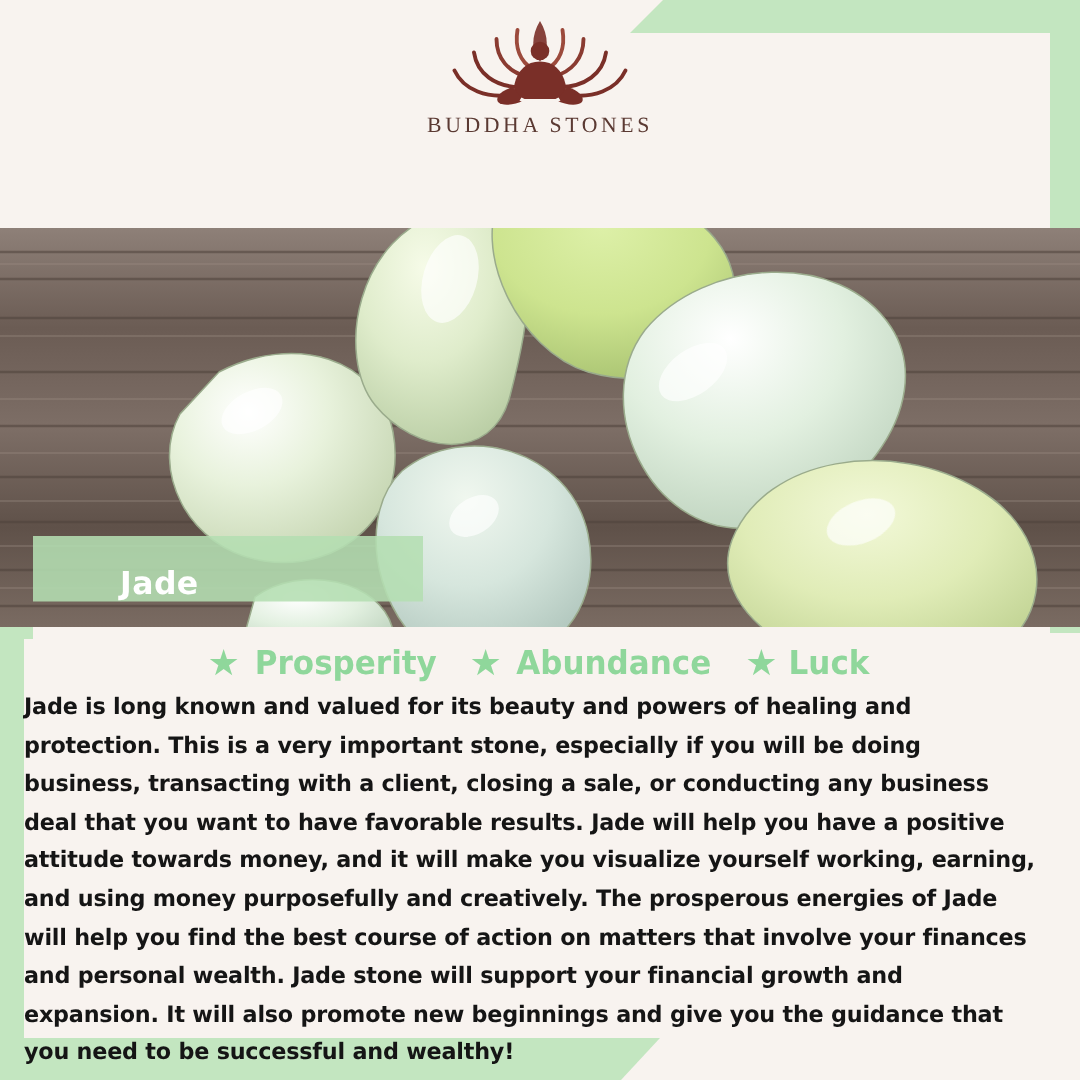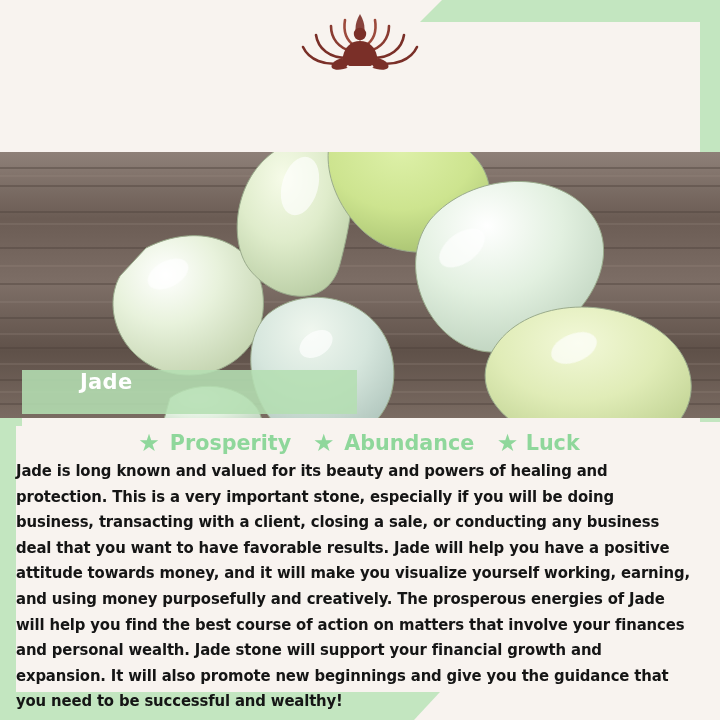--- a/index.html
+++ b/index.html
@@ -65,23 +65,23 @@
 
   
   .photo{
     position:absolute;top:152px;left:0;width:720px;height:266px;
     overflow:hidden;z-index:2;
     background:#6f6159;
   }
   .photo svg{display:block;width:720px;height:266px;}
 
   .jade-label{
-    position:absolute;left:22px;bottom:4px;width:335px;height:44px;
+    position:absolute;left:22px;bottom:17px;width:260px;height:44px;
     background:rgba(180,222,178,0.88);
-    display:flex;align-items:flex-start;
+    display:flex;align-items:flex-end;
     z-index:3;
   }
   .jade-label span{
     color:#ffffff;font-weight:bold;font-size:21px;
     font-family:"DejaVu Sans",sans-serif;
     margin-left:58px;letter-spacing:0.3px;
   }
 
   
   .benefits{
@@ -133,20 +133,21 @@
         <path d="M132 39 C126 52,110 58,93 55" stroke="#7a2f28"></path>
       </g>
       <g fill="#7a2f28">
         <circle cx="75" cy="26" r="6.2"></circle>
         <path d="M75 33 C66 33,60 39,58 48 C57 53,59 57,63 58 L87 58 C91 57,93 53,92 48 C90 39,84 33,75 33Z"></path>
         <path d="M57 50 C49 52,45 57,47 60 C50 63,58 62,64 59Z"></path>
         <path d="M93 50 C101 52,105 57,103 60 C100 63,92 62,86 59Z"></path>
       </g>
       <path d="M62 58 C68 62,82 62,88 58" fill="none" stroke="#f8f3ef" stroke-width="2.4"></path>
     </svg>
+    <div class="logo-text">BUDDHA STONES</div>
   </div>
 
 
   <div class="photo">
     <svg viewBox="0 0 720 266" preserveAspectRatio="none">
       <defs>
         <linearGradient id="wood" x1="0" y1="0" x2="0" y2="1">
           <stop offset="0" stop-color="#8e8078"></stop>
           <stop offset="0.25" stop-color="#6b5c54"></stop>
           <stop offset="0.5" stop-color="#7d6e66"></stop>

